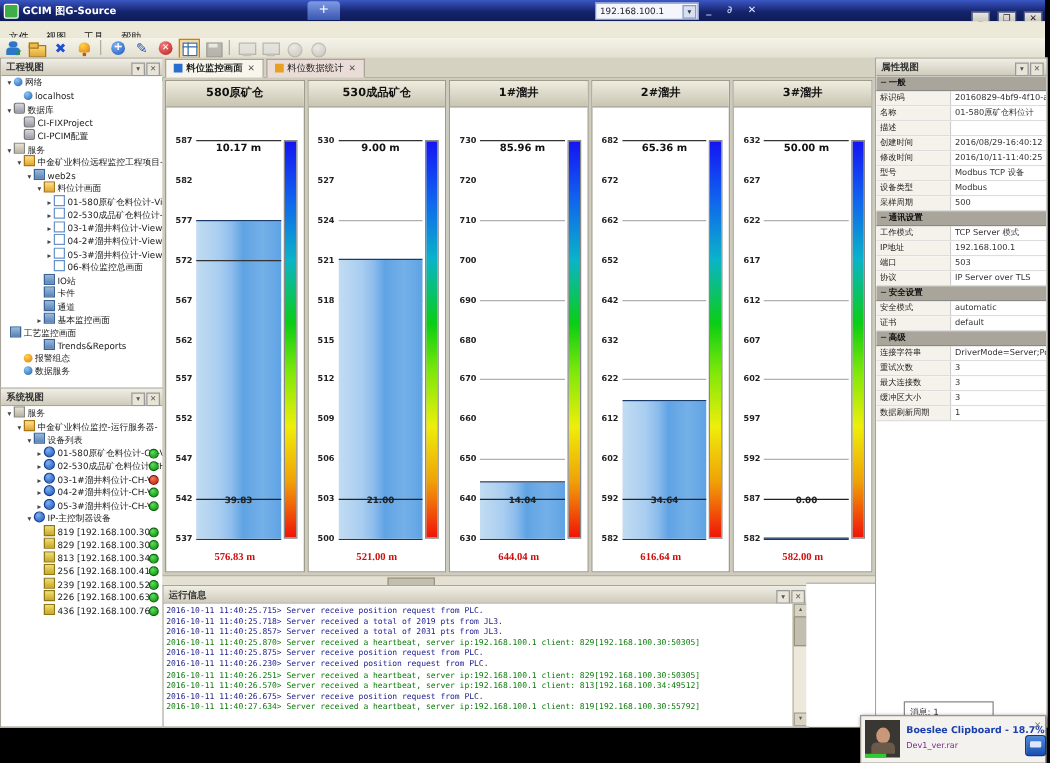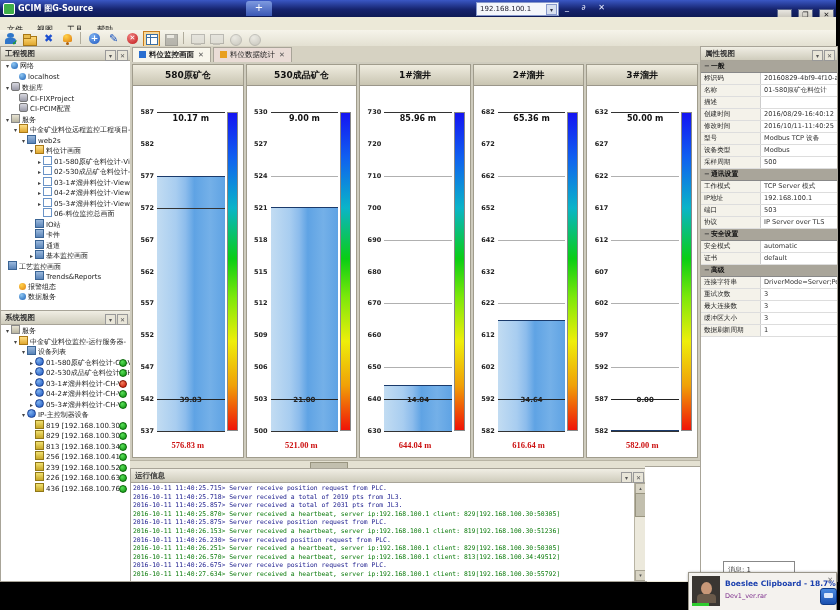--- a/index.html
+++ b/index.html
@@ -388,21 +388,20 @@
   <div class="dock" id="logdock">
     <div class="dockhead"><span>运行信息</span>
       <span class="dockbtns"><span>▾</span><span>✕</span></span>
     </div>
     <div class="logbody" id="logbody">
         <div class="logline" style="color: rgb(26, 26, 140);">2016-10-11 11:40:25.715&gt; Server receive position request from PLC.</div>
         <div class="logline" style="color: rgb(26, 26, 140);">2016-10-11 11:40:25.718&gt; Server received a total of 2019 pts from JL3.</div>
         <div class="logline" style="color: rgb(26, 26, 140);">2016-10-11 11:40:25.857&gt; Server received a total of 2031 pts from JL3.</div>
         <div class="logline" style="color: rgb(10, 122, 10);">2016-10-11 11:40:25.870&gt; Server received a heartbeat, server ip:192.168.100.1 client: 829[192.168.100.30:50305]</div>
         <div class="logline" style="color: rgb(26, 26, 140);">2016-10-11 11:40:25.875&gt; Server receive position request from PLC.</div>
-        <div class="logline" style="color: rgb(10, 122, 10);">2016-10-11 11:40:26.153&gt; Server received a heartbeat, server ip:192.168.100.1 client: 819[192.168.100.30:51236]</div>
         <div class="logline" style="color: rgb(26, 26, 140);">2016-10-11 11:40:26.230&gt; Server received position request from PLC.</div>
         <div class="logline" style="color: rgb(10, 122, 10);">2016-10-11 11:40:26.251&gt; Server received a heartbeat, server ip:192.168.100.1 client: 829[192.168.100.30:50305]</div>
         <div class="logline" style="color: rgb(10, 122, 10);">2016-10-11 11:40:26.570&gt; Server received a heartbeat, server ip:192.168.100.1 client: 813[192.168.100.34:49512]</div>
         <div class="logline" style="color: rgb(26, 26, 140);">2016-10-11 11:40:26.675&gt; Server receive position request from PLC.</div>
         <div class="logline" style="color: rgb(10, 122, 10);">2016-10-11 11:40:27.634&gt; Server received a heartbeat, server ip:192.168.100.1 client: 819[192.168.100.30:55792]</div>
       </div>
     <div class="vscroll">
       <span class="up">▴</span>
       <span class="vthumb"></span>
       <span class="dn">▾</span>

